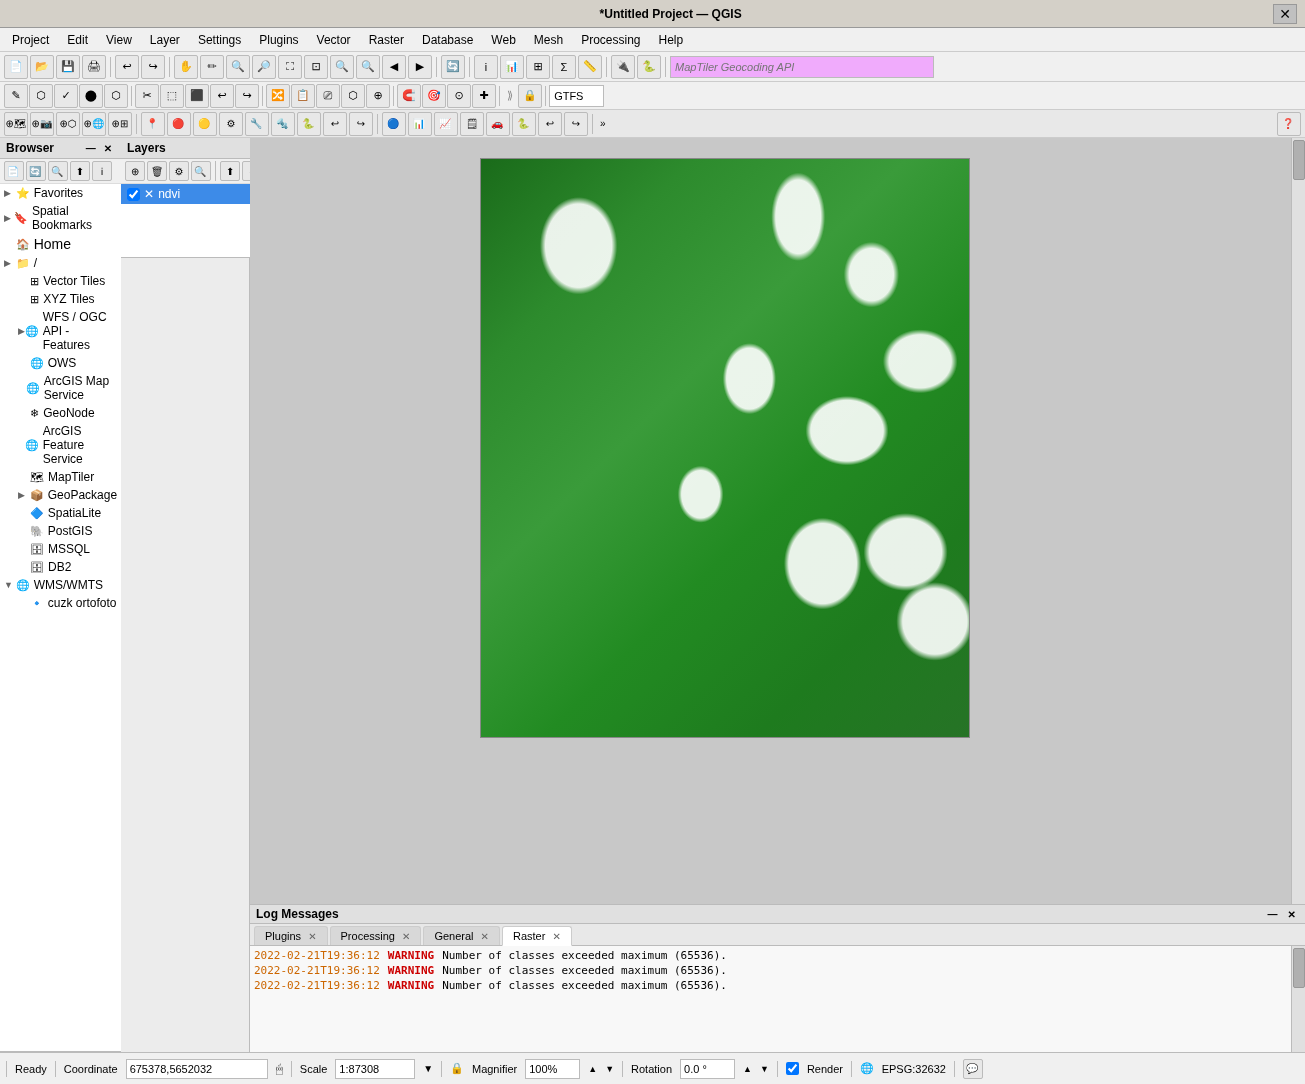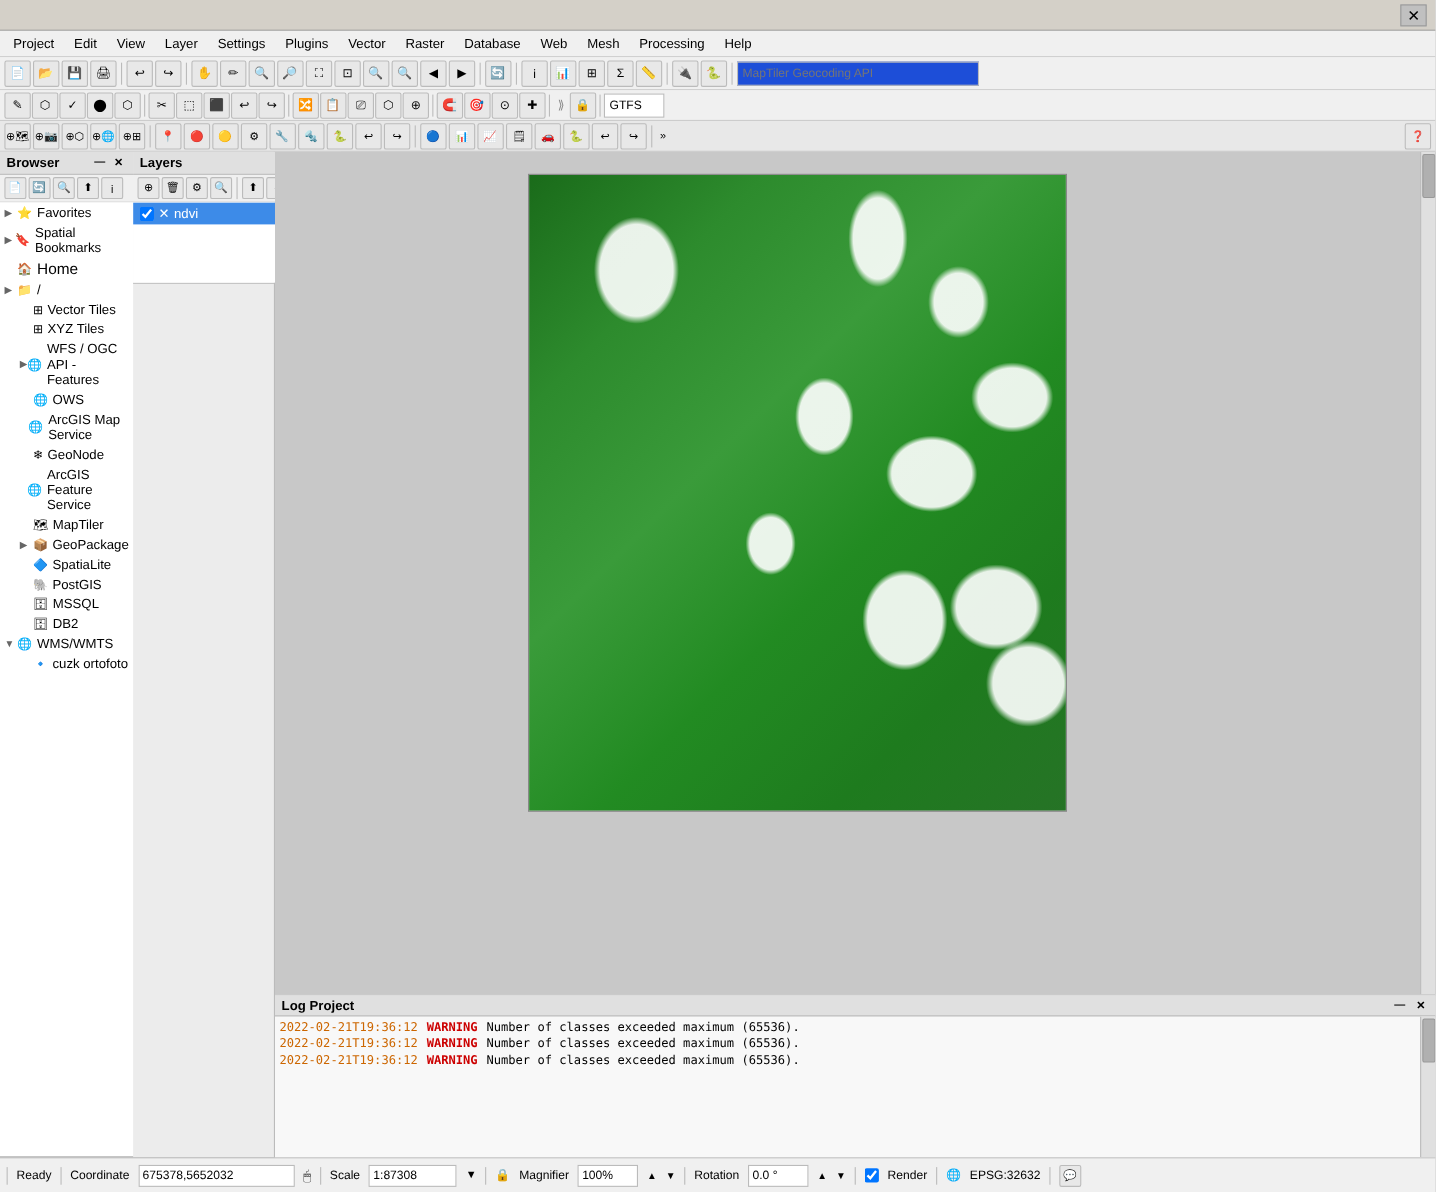--- a/index.html
+++ b/index.html
@@ -46,22 +46,22 @@
     }
     .toolbar-btn {
       width: 24px; height: 24px;
       background: #e8e8e8;
       border: 1px solid #bbb;
       display: flex; align-items: center; justify-content: center;
       cursor: pointer; font-size: 11px; border-radius: 2px;
     }
     .toolbar-sep { width: 1px; height: 20px; background: #bbb; margin: 0 2px; }
     .toolbar-input {
-      height: 22px; border: 1px solid #bbb; background: #1d4ed8;
-      padding: 0 4px; font-size: 11px; width: 220px;
+      height: 22px; border: 1px solid #bbb; background: #f0abfc;
+      padding: 0 4px; font-size: 11px; width: 264px; font-style: italic;
     }
     .toolbar-combo {
       height: 22px; border: 1px solid #bbb; background: white;
       padding: 0 4px; font-size: 11px; width: 55px;
     }
 
     
     .toolbar-row2 {
       background: #f0f0f0;
       height: 28px;
@@ -288,20 +288,21 @@
       padding: 0 6px;
       font-size: 11px;
       color: #999;
     }
   </style>
 </head>
 <body>
 
 <div id="title-bar">
   <div style="width:60px;"></div>
+  <div class="title">*Untitled Project — QGIS</div>
   <div class="close-btn">✕</div>
 </div>
 
 <div id="menu-bar">
   <span>Project</span>
   <span>Edit</span>
   <span>View</span>
   <span>Layer</span>
   <span>Settings</span>
   <span>Plugins</span>
@@ -562,24 +563,42 @@
       <div id="map-image">
         <div class="map-green-bg"></div>
       </div>
       <div class="map-side-scrollbar">
         <div class="scrollbar-thumb"></div>
       </div>
     </div>
 
     <div id="log-panel">
       <div class="log-header">
-        <span>Log Project</span>
+        <span>Log Messages</span>
         <div style="display:flex;gap:4px;">
           <span class="panel-icon">—</span>
           <span class="panel-icon">✕</span>
+        </div>
+      </div>
+      <div class="log-tabs">
+        <div class="log-tab">
+          <span>Plugins</span>
+          <span class="tab-close">✕</span>
+        </div>
+        <div class="log-tab">
+          <span>Processing</span>
+          <span class="tab-close">✕</span>
+        </div>
+        <div class="log-tab">
+          <span>General</span>
+          <span class="tab-close">✕</span>
+        </div>
+        <div class="log-tab active">
+          <span>Raster</span>
+          <span class="tab-close">✕</span>
         </div>
       </div>
       <div style="display:flex;flex:1;overflow:hidden;">
         <div class="log-content">
 
         <div class="log-entry">
     <span class="log-time">2022-02-21T19:36:12</span>
     <span class="log-level-warning">WARNING</span>
     <span class="log-message">Number of classes exceeded maximum (65536).</span>
   </div>

